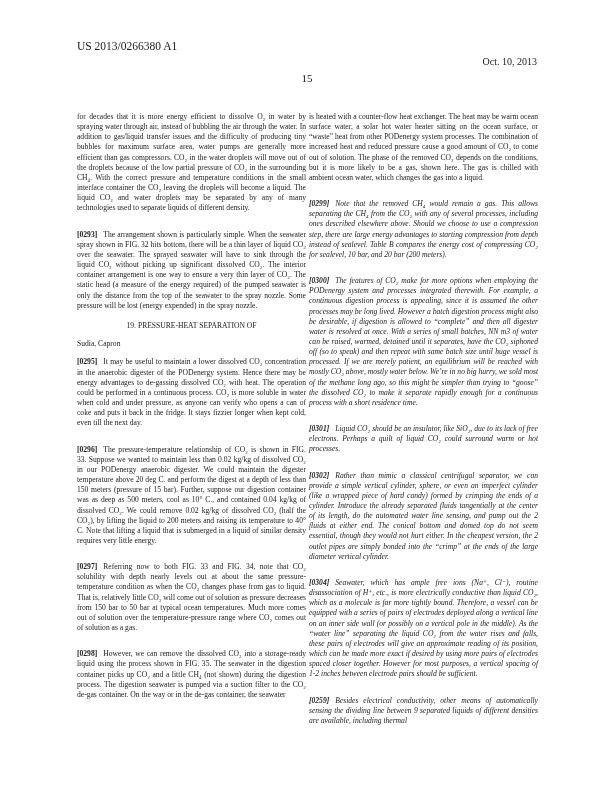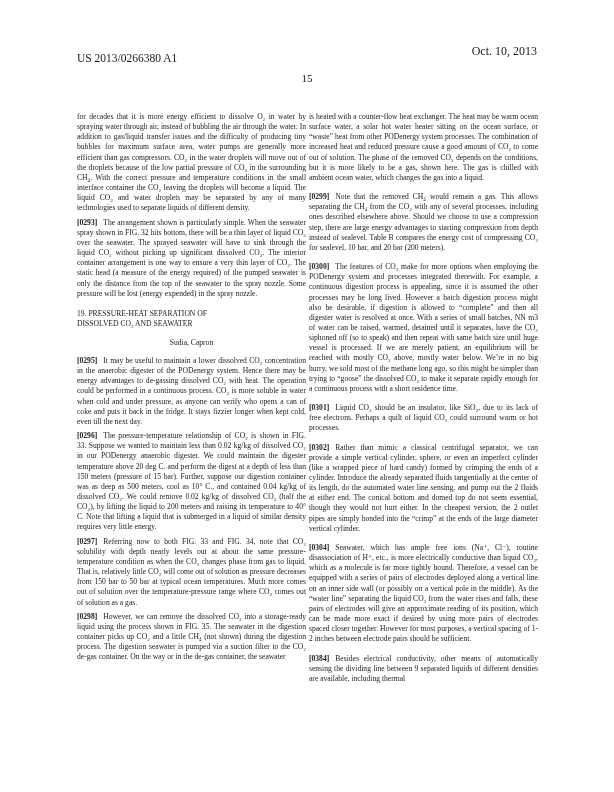--- a/index.html
+++ b/index.html
@@ -1,53 +1,52 @@
 <!DOCTYPE html>
 <html><head>
 <meta charset="utf-8">
 <style>
   html, body { margin: 0; padding: 0; background: #ffffff; }
   body { width: 614px; height: 792px; position: relative; overflow: hidden; font-family: "Liberation Serif", "DejaVu Serif", serif; color: #1a1a1a; }
-  .hdr-left { position: absolute; left: 77px; top: 52px; font-size: 11.5px; text-align: center; }
-  .hdr-right { position: absolute; right: 77px; top: 44px; font-size: 12px; }
+  .hdr-left { position: absolute; left: 77px; top: 40px; font-size: 11.5px; text-align: center; }
+  .hdr-right { position: absolute; right: 77px; top: 56px; font-size: 10px; }
   .pagenum { position: absolute; left: 0; width: 614px; text-align: center; top: 72px; font-size: 11px; }
   .col { position: absolute; top: 112px; width: 229px; font-size: 7.6px; line-height: 10.15px; text-align: justify; }
   .col-left { left: 77px; }
   .col-right { left: 309px; }
   .para { margin: 0; text-indent: 0; }
-  .para + .para { margin-top: 4px; }
-  .col-right .para.num { margin-top: 9px; }
+  .para + .para { margin-top: 16px; }
+  .col-right .para.num { margin-top: 16px; font-style: italic; }
   .pnum { font-weight: bold; margin-right: 6px; }
-  .section { text-align: left; margin: 10px 0 6px 0; line-height: 10.5px; }
-  .authors { text-align: center; margin: 8px 0 8px 0; }
+  .section { text-align: center; margin: 10px 0 6px 0; line-height: 10.5px; }
+  .authors { text-align: left; margin: 8px 0 8px 0; }
 </style>
 </head>
 <body>
 
 <div>
   <span class="hdr-left">US 2013/0266380 A1</span>
   <span class="hdr-right">Oct. 10, 2013</span>
   <div class="pagenum">15</div>
 </div>
 
 <div class="col col-left">
   <p class="para">for decades that it is more energy efficient to dissolve O₂ in water by spraying water through air, instead of bubbling the air through the water. In addition to gas/liquid transfer issues and the difficulty of producing tiny bubbles for maximum surface area, water pumps are generally more efficient than gas compressors. CO₂ in the water droplets will move out of the droplets because of the low partial pressure of CO₂ in the surrounding CH₄. With the correct pressure and temperature conditions in the small interface container the CO₂ leaving the droplets will become a liquid. The liquid CO₂ and water droplets may be separated by any of many technologies used to separate liquids of different density.</p>
   <p class="para num"><span class="pnum">[0293]</span><span>The arrangement shown is particularly simple. When the seawater spray shown in FIG. 32 hits bottom, there will be a thin layer of liquid CO₂ over the seawater. The sprayed seawater will have to sink through the liquid CO₂ without picking up significant dissolved CO₂. The interior container arrangement is one way to ensure a very thin layer of CO₂. The static head (a measure of the energy required) of the pumped seawater is only the distance from the top of the seawater to the spray nozzle. Some pressure will be lost (energy expended) in the spray nozzle.</span></p>
   <div class="section">
     <div>19. PRESSURE-HEAT SEPARATION OF</div>
-    <div>DISSOLVED CO₂ AND SEAWATER</div>
   </div>
   <div class="authors">Sudia, Capron</div>
   <p class="para num"><span class="pnum">[0295]</span><span>It may be useful to maintain a lower dissolved CO₂ concentration in the anaerobic digester of the PODenergy system. Hence there may be energy advantages to de-gassing dissolved CO₂ with heat. The operation could be performed in a continuous process. CO₂ is more soluble in water when cold and under pressure, as anyone can verify who opens a can of coke and puts it back in the fridge. It stays fizzier longer when kept cold, even till the next day.</span></p>
   <p class="para num"><span class="pnum">[0296]</span><span>The pressure-temperature relationship of CO₂ is shown in FIG. 33. Suppose we wanted to maintain less than 0.02 kg/kg of dissolved CO₂ in our PODenergy anaerobic digester. We could maintain the digester temperature above 20 deg C. and perform the digest at a depth of less than 150 meters (pressure of 15 bar). Further, suppose our digestion container was as deep as 500 meters, cool as 10° C., and contained 0.04 kg/kg of dissolved CO₂. We could remove 0.02 kg/kg of dissolved CO₂ (half the CO₂), by lifting the liquid to 200 meters and raising its temperature to 40° C. Note that lifting a liquid that is submerged in a liquid of similar density requires very little energy.</span></p>
   <p class="para num"><span class="pnum">[0297]</span><span>Referring now to both FIG. 33 and FIG. 34, note that CO₂ solubility with depth nearly levels out at about the same pressure-temperature condition as when the CO₂ changes phase from gas to liquid. That is, relatively little CO₂ will come out of solution as pressure decreases from 150 bar to 50 bar at typical ocean temperatures. Much more comes out of solution over the temperature-pressure range where CO₂ comes out of solution as a gas.</span></p>
   <p class="para num"><span class="pnum">[0298]</span><span>However, we can remove the dissolved CO₂ into a storage-ready liquid using the process shown in FIG. 35. The seawater in the digestion container picks up CO₂ and a little CH₄ (not shown) during the digestion process. The digestion seawater is pumped via a suction filter to the CO₂ de-gas container. On the way or in the de-gas container, the seawater</span></p>
 </div>
 
 <div class="col col-right">
   <p class="para">is heated with a counter-flow heat exchanger. The heat may be warm ocean surface water, a solar hot water heater sitting on the ocean surface, or “waste” heat from other PODenergy system processes. The combination of increased heat and reduced pressure cause a good amount of CO₂ to come out of solution. The phase of the removed CO₂ depends on the conditions, but it is more likely to be a gas, shown here. The gas is chilled with ambient ocean water, which changes the gas into a liquid.</p>
   <p class="para num"><span class="pnum">[0299]</span><span>Note that the removed CH₄ would remain a gas. This allows separating the CH₄ from the CO₂ with any of several processes, including ones described elsewhere above. Should we choose to use a compression step, there are large energy advantages to starting compression from depth instead of sealevel. Table B compares the energy cost of compressing CO₂ for sealevel, 10 bar, and 20 bar (200 meters).</span></p>
   <p class="para num"><span class="pnum">[0300]</span><span>The features of CO₂ make for more options when employing the PODenergy system and processes integrated therewith. For example, a continuous digestion process is appealing, since it is assumed the other processes may be long lived. However a batch digestion process might also be desirable, if digestion is allowed to “complete” and then all digester water is resolved at once. With a series of small batches, NN m3 of water can be raised, warmed, detained until it separates, have the CO₂ siphoned off (so to speak) and then repeat with same batch size until huge vessel is processed. If we are merely patient, an equilibrium will be reached with mostly CO₂ above, mostly water below. We’re in no big hurry, we sold most of the methane long ago, so this might be simpler than trying to “goose” the dissolved CO₂ to make it separate rapidly enough for a continuous process with a short residence time.</span></p>
   <p class="para num"><span class="pnum">[0301]</span><span>Liquid CO₂ should be an insulator, like SiO₂, due to its lack of free electrons. Perhaps a quilt of liquid CO₂ could surround warm or hot processes.</span></p>
   <p class="para num"><span class="pnum">[0302]</span><span>Rather than mimic a classical centrifugal separator, we can provide a simple vertical cylinder, sphere, or even an imperfect cylinder (like a wrapped piece of hard candy) formed by crimping the ends of a cylinder. Introduce the already separated fluids tangentially at the center of its length, do the automated water line sensing, and pump out the 2 fluids at either end. The conical bottom and domed top do not seem essential, though they would not hurt either. In the cheapest version, the 2 outlet pipes are simply bonded into the “crimp” at the ends of the large diameter vertical cylinder.</span></p>
   <p class="para num"><span class="pnum">[0304]</span><span>Seawater, which has ample free ions (Na⁺, Cl⁻), routine disassociation of H⁺, etc., is more electrically conductive than liquid CO₂, which as a molecule is far more tightly bound. Therefore, a vessel can be equipped with a series of pairs of electrodes deployed along a vertical line on an inner side wall (or possibly on a vertical pole in the middle). As the “water line” separating the liquid CO₂ from the water rises and falls, these pairs of electrodes will give an approximate reading of its position, which can be made more exact if desired by using more pairs of electrodes spaced closer together. However for most purposes, a vertical spacing of 1-2 inches between electrode pairs should be sufficient.</span></p>
-  <p class="para num"><span class="pnum">[0384]</span><span>Besides electrical conductivity, other means of automatically sensing the dividing line between 9 separated liquids of different densities are available, including thermal</span></p>
+  <p class="para num"><span class="pnum">[0259]</span><span>Besides electrical conductivity, other means of automatically sensing the dividing line between 9 separated liquids of different densities are available, including thermal</span></p>
 </div>
 
 </body></html>

